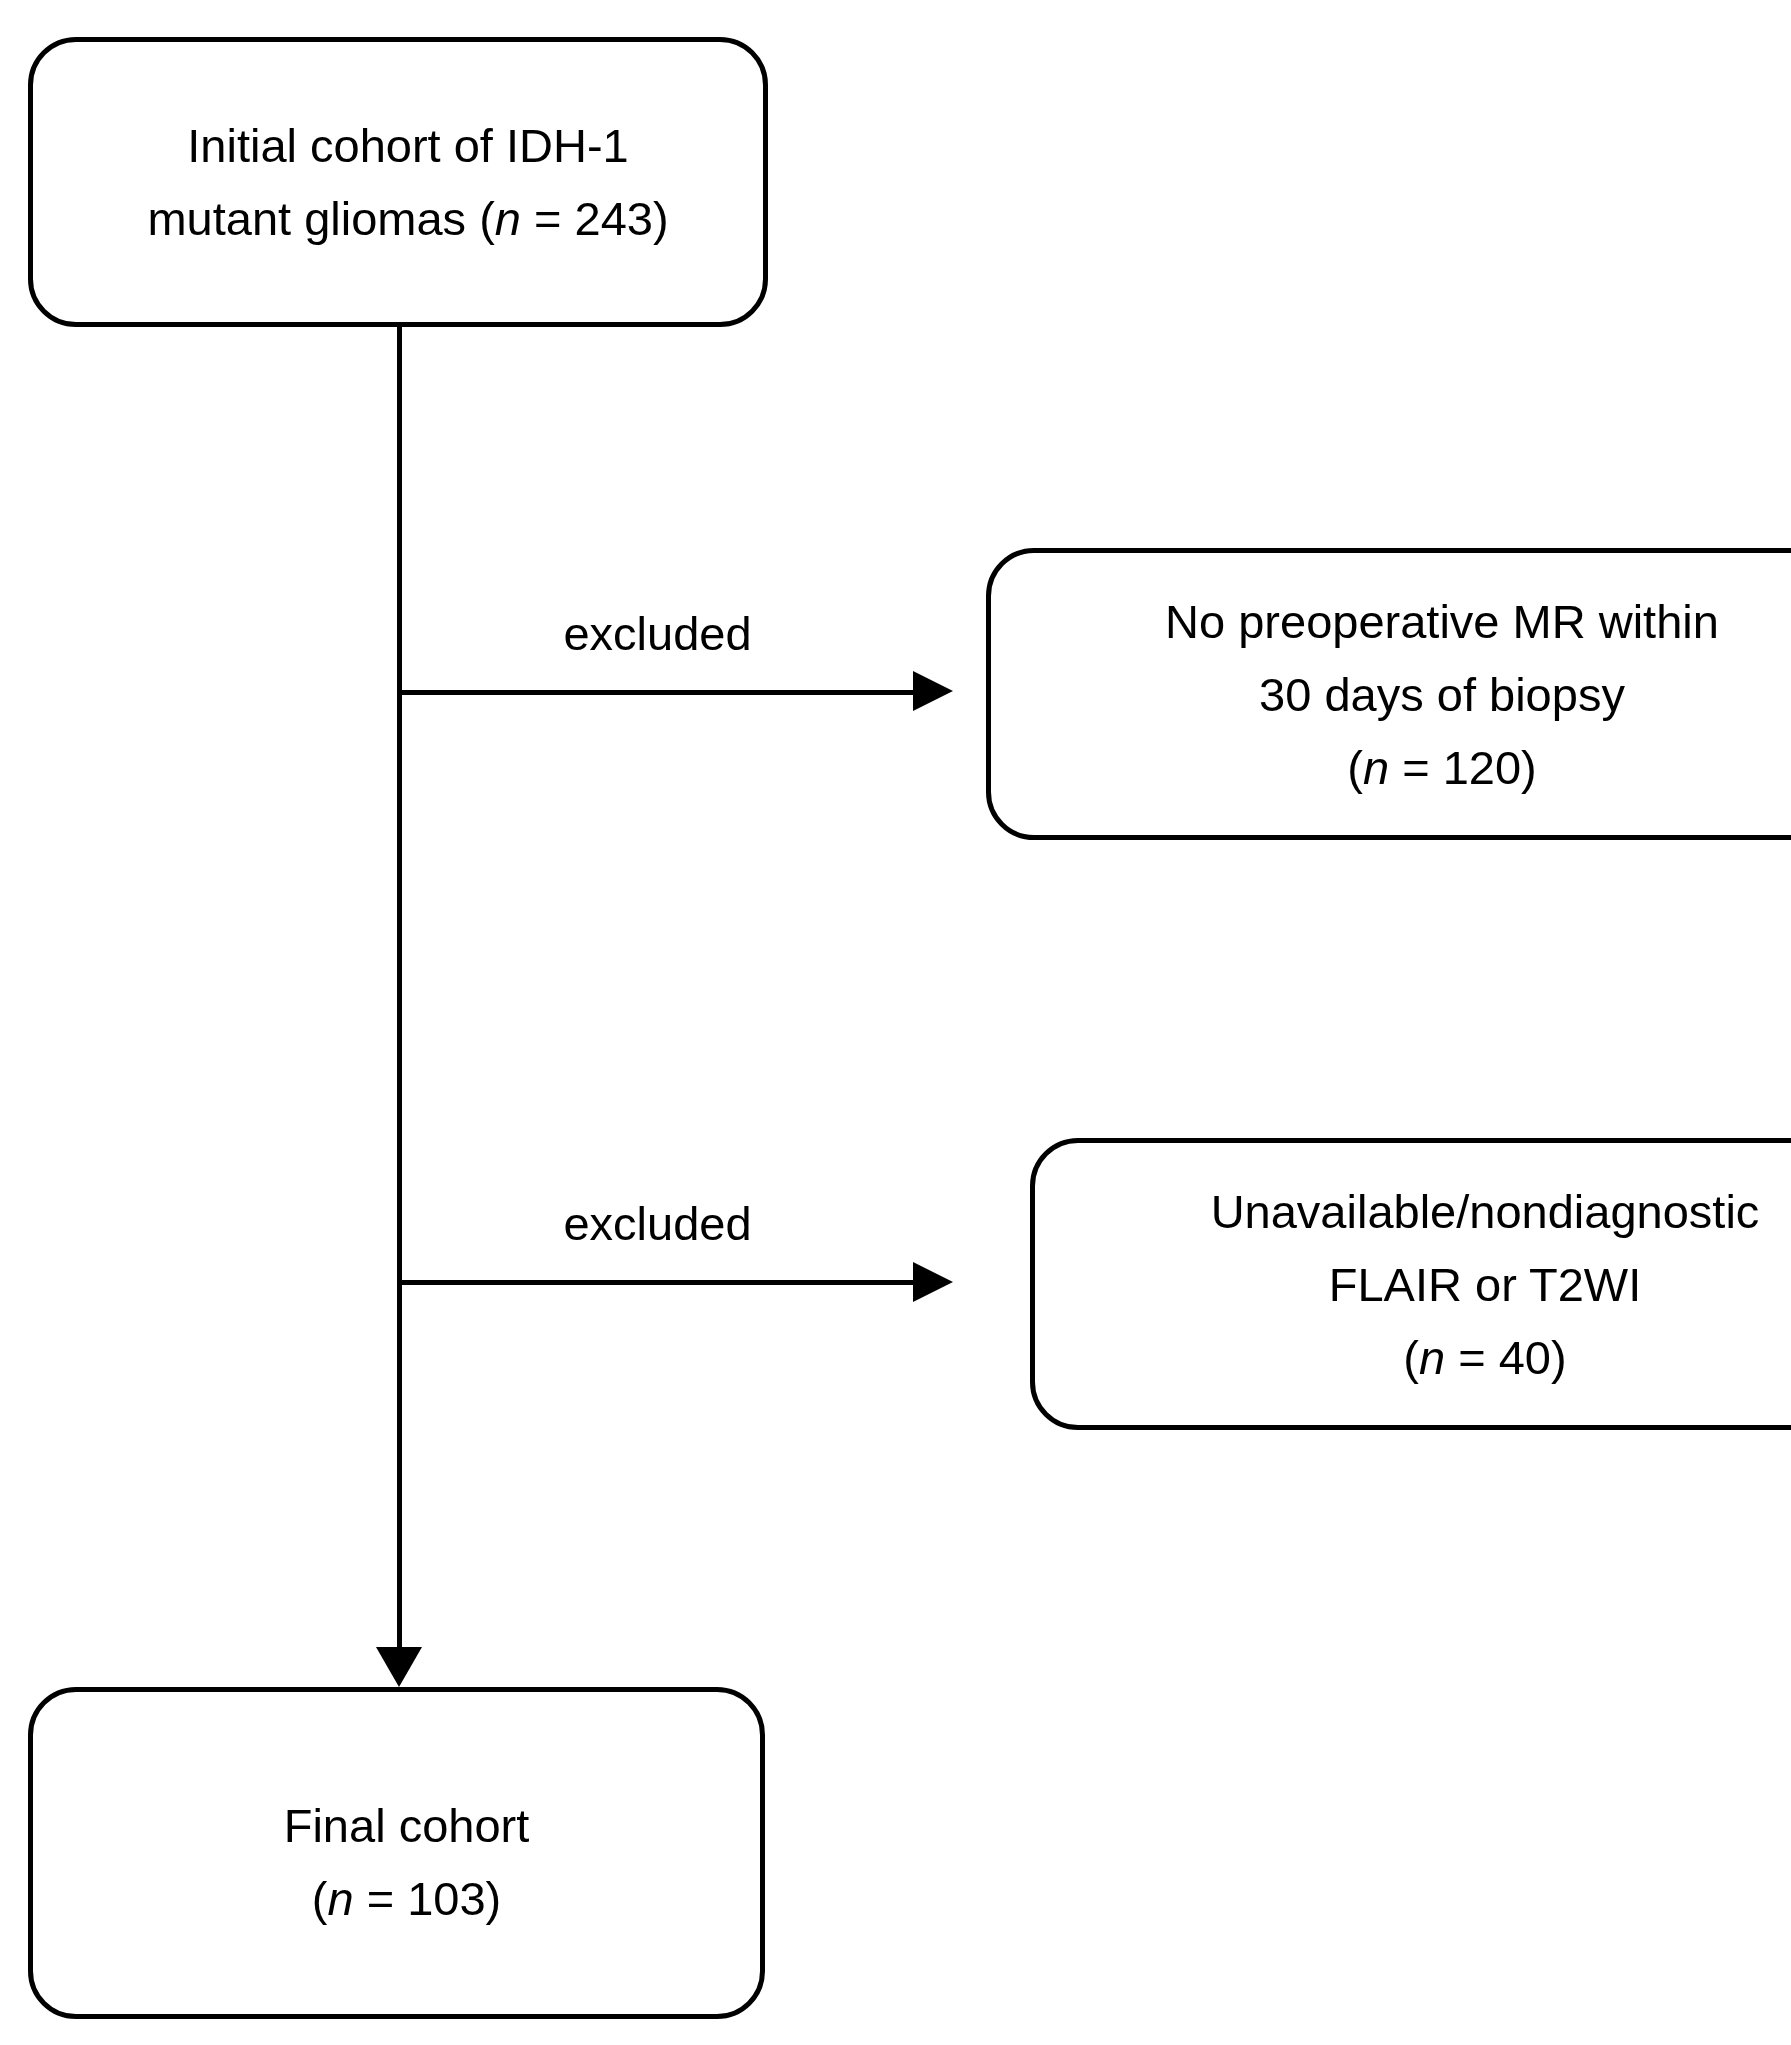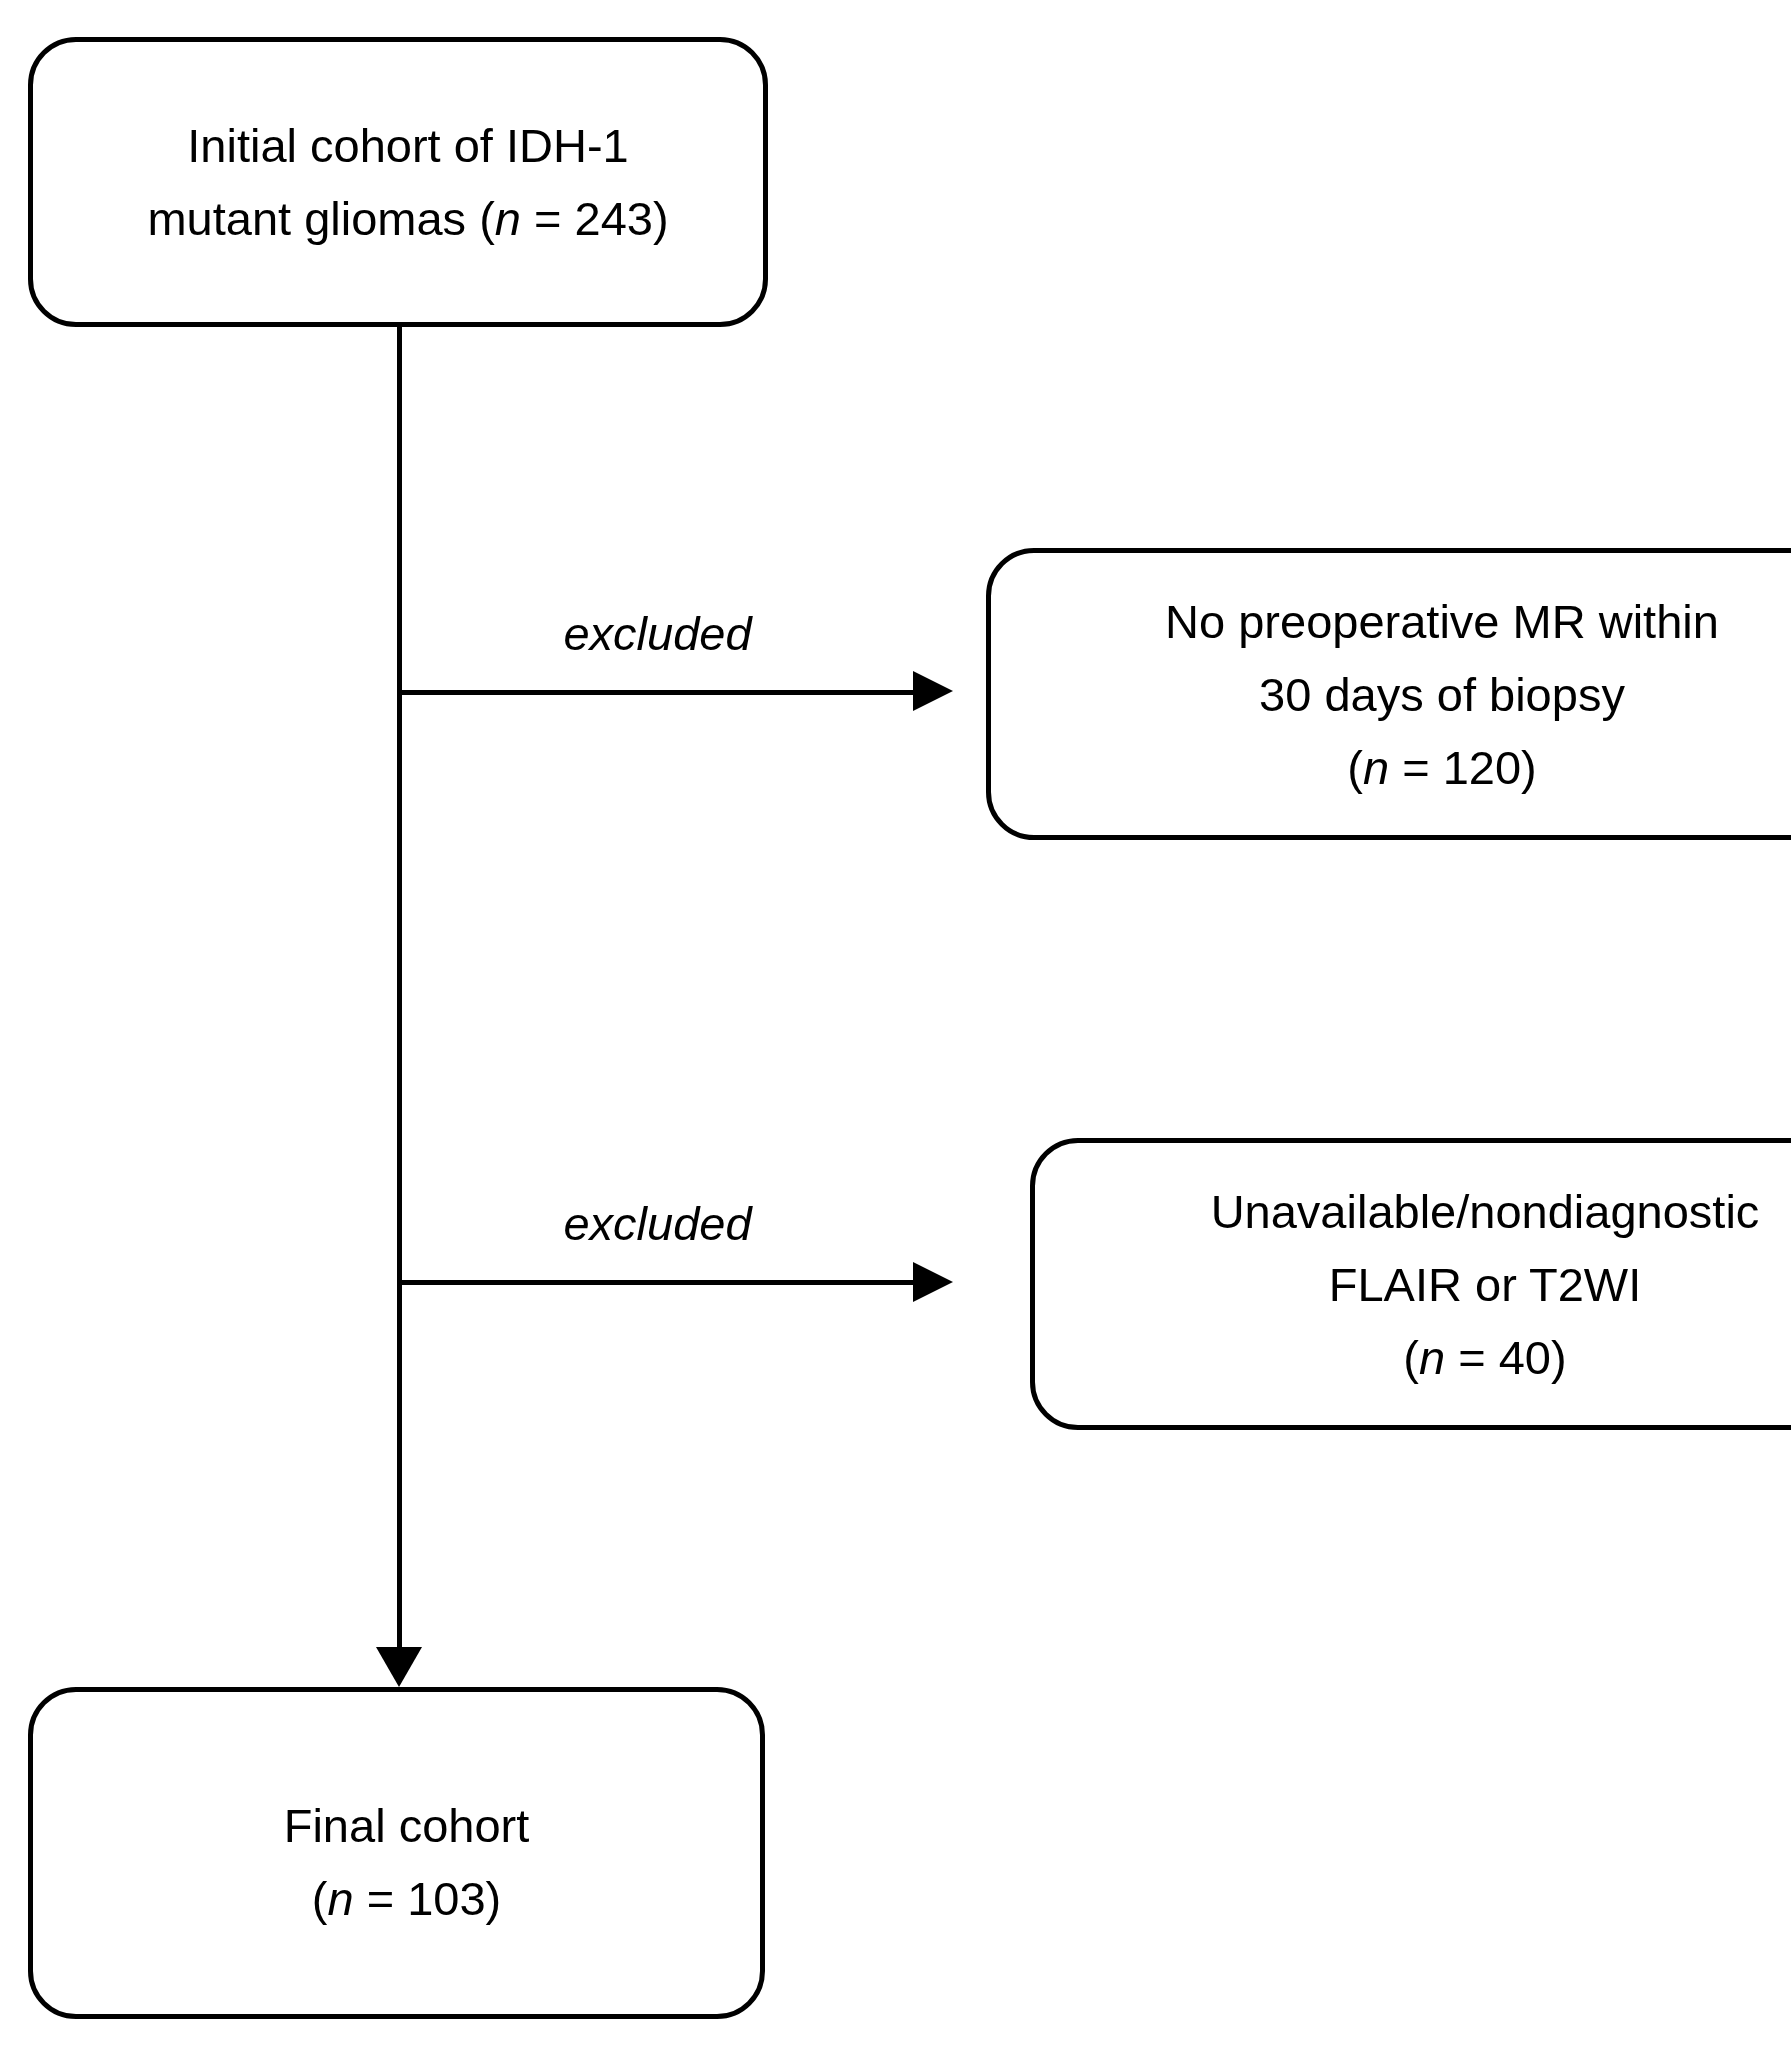--- a/index.html
+++ b/index.html
@@ -67,21 +67,20 @@
   }
   #ahead-down { left: 376px; top: 1647px; }
 
   .edge-label {
     position: absolute;
     width: 325px;
     text-align: center;
     font-size: 47px;
     line-height: 55px;
     white-space: nowrap;
-    font-style: italic;
   }
   #excluded1 { left: 495px; top: 606px; }
   #excluded2 { left: 495px; top: 1196px; }
 </style>
 </head>
 <body>
 
 <div class="canvas">
 
   <div class="box" id="box-initial">

